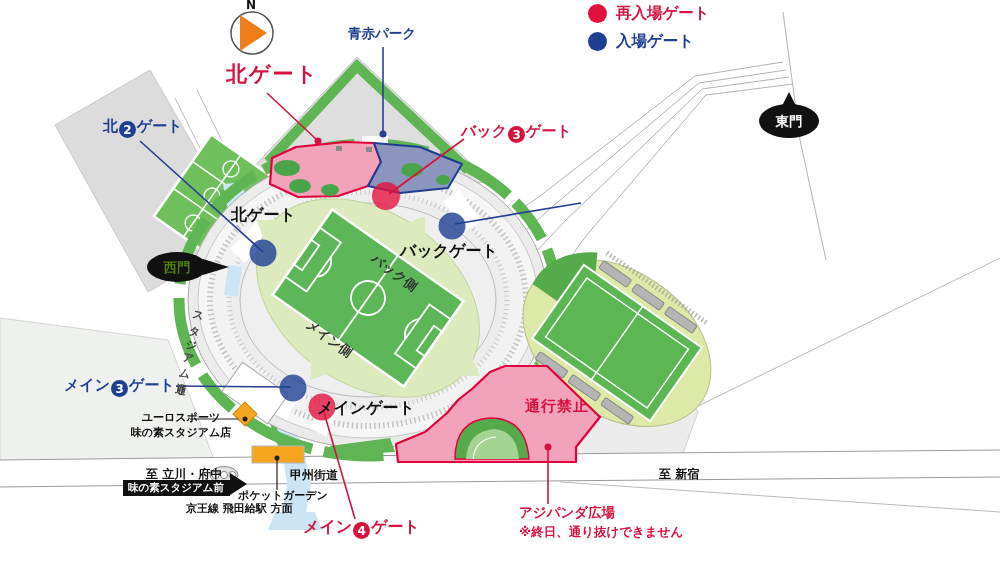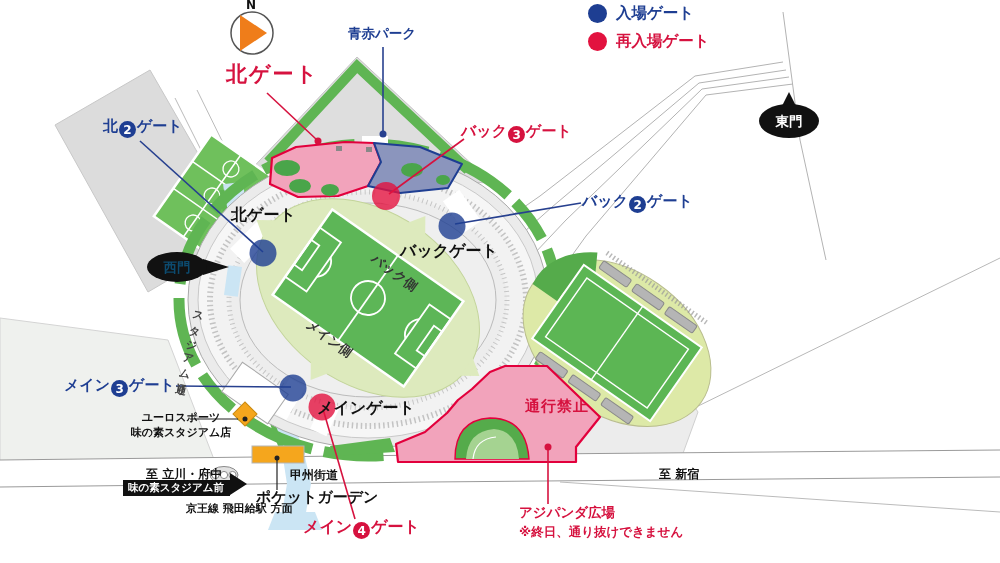--- a/index.html
+++ b/index.html
@@ -201,65 +201,62 @@
   </g>
 
   <g>
     <circle cx="252" cy="33" r="21" fill="#ffffff" stroke="#555555" stroke-width="1.5"></circle>
     <polygon points="240,15 267,33 240,51" fill="#ef7d1a"></polygon>
   </g>
 </svg>
 
 <div class="legend">
   <div class="legend-row">
+    <span class="legend-dot" style="background:#e2123f"></span>
+    <span class="red">再入場ゲート</span>
+  </div>
+  <div class="legend-row">
     <span class="legend-dot" style="background:#1e3e92"></span>
     <span class="blue">入場ゲート</span>
   </div>
-  <div class="legend-row">
-    <span class="legend-dot" style="background:#e2123f"></span>
-    <span class="red">再入場ゲート</span>
-  </div>
 </div>
 
 <div class="lbl" style="left:246px;top:-2px;font-size:12px;">N</div>
 <div class="lbl blue" style="left:348px;top:25px;font-size:13.5px;">青赤パーク</div>
 <div class="lbl red" style="left:226px;top:60px;font-size:21px;letter-spacing:2px;">北ゲート</div>
 
 <div class="lbl blue gate-label" style="left:103px;top:117px;">
   <span>北</span><span class="badge badge-blue">2</span><span>ゲート</span>
 </div>
 <div class="lbl red gate-label" style="left:461px;top:122px;">
   <span>バック</span><span class="badge badge-red">3</span><span>ゲート</span>
 </div>
-<div class="lbl blue gate-label" style="left:582px;top:192px;">
-  <span>バック</span><span class="badge badge-blue">2</span><span>ゲート</span>
-</div>
 <div class="lbl blue gate-label" style="left:64px;top:376px;">
   <span>メイン</span><span class="badge badge-blue">3</span><span>ゲート</span>
 </div>
 <div class="lbl red gate-label" style="left:303px;top:517px;font-size:16px;">
   <span>メイン</span><span class="badge badge-red">4</span><span>ゲート</span>
 </div>
 
 <div class="lbl" style="left:231px;top:205px;font-size:16px;">北ゲート</div>
 <div class="lbl" style="left:400px;top:241px;font-size:16px;">バックゲート</div>
 <div class="lbl" style="left:317px;top:370px;font-size:16px;margin-top:28px;">メインゲート</div>
 
 <div class="lbl" style="left:766px;top:113px;width:46px;text-align:center;color:#fff;font-size:13.5px;">東門</div>
-<div class="lbl" style="left:154px;top:259px;width:46px;text-align:center;color:#0c4a6e;font-size:13.5px;">西門</div>
+<div class="lbl" style="left:154px;top:259px;width:46px;text-align:center;color:#4d7c0f;font-size:13.5px;">西門</div>
 
 <div class="lbl red" style="left:511px;top:397px;font-size:15px;letter-spacing:1px;margin-left:14px;">通行禁止</div>
 <div class="lbl red" style="left:519px;top:504px;font-size:13.5px;">アジパンダ広場</div>
 <div class="lbl" style="left:124px;top:410px;width:114px;text-align:center;font-size:11px;line-height:1.4;">
   <div>ユーロスポーツ</div>
   <div>味の素スタジアム店</div>
 </div>
 
 <div class="lbl red" style="left:519px;top:524px;font-size:12.5px;">※終日、通り抜けできません</div>
-<div class="lbl" style="left:256px;top:488px;font-size:15px;text-align:right;">ポケットガーデン</div>
+<div class="lbl" style="left:238px;top:488px;font-size:11px;text-align:right;">ポケットガーデン</div>
 <div class="lbl" style="left:146px;top:466px;font-size:12px;">至 立川・府中</div>
 <div class="lbl" style="left:290px;top:467px;font-size:12px;">甲州街道</div>
 <div class="lbl" style="left:659px;top:466px;font-size:12px;">至 新宿</div>
 <div class="lbl" style="left:186px;top:501px;font-size:11px;">京王線 飛田給駅 方面</div>
 <div class="lbl" style="left:128px;top:481px;font-size:10.5px;color:#fff;">味の素スタジアム前</div>
 <div class="lbl vtext" style="left:192px;top:302px;font-size:11px;color:#444;transform:rotate(13deg);transform-origin:top left;">スタジアム通り</div>
 <div class="lbl rot36" style="left:378px;top:250px;font-size:13px;color:#333;">バック側</div>
 <div class="lbl rot36" style="left:313px;top:316px;font-size:13px;color:#333;">メイン側</div>
 
 </div>

